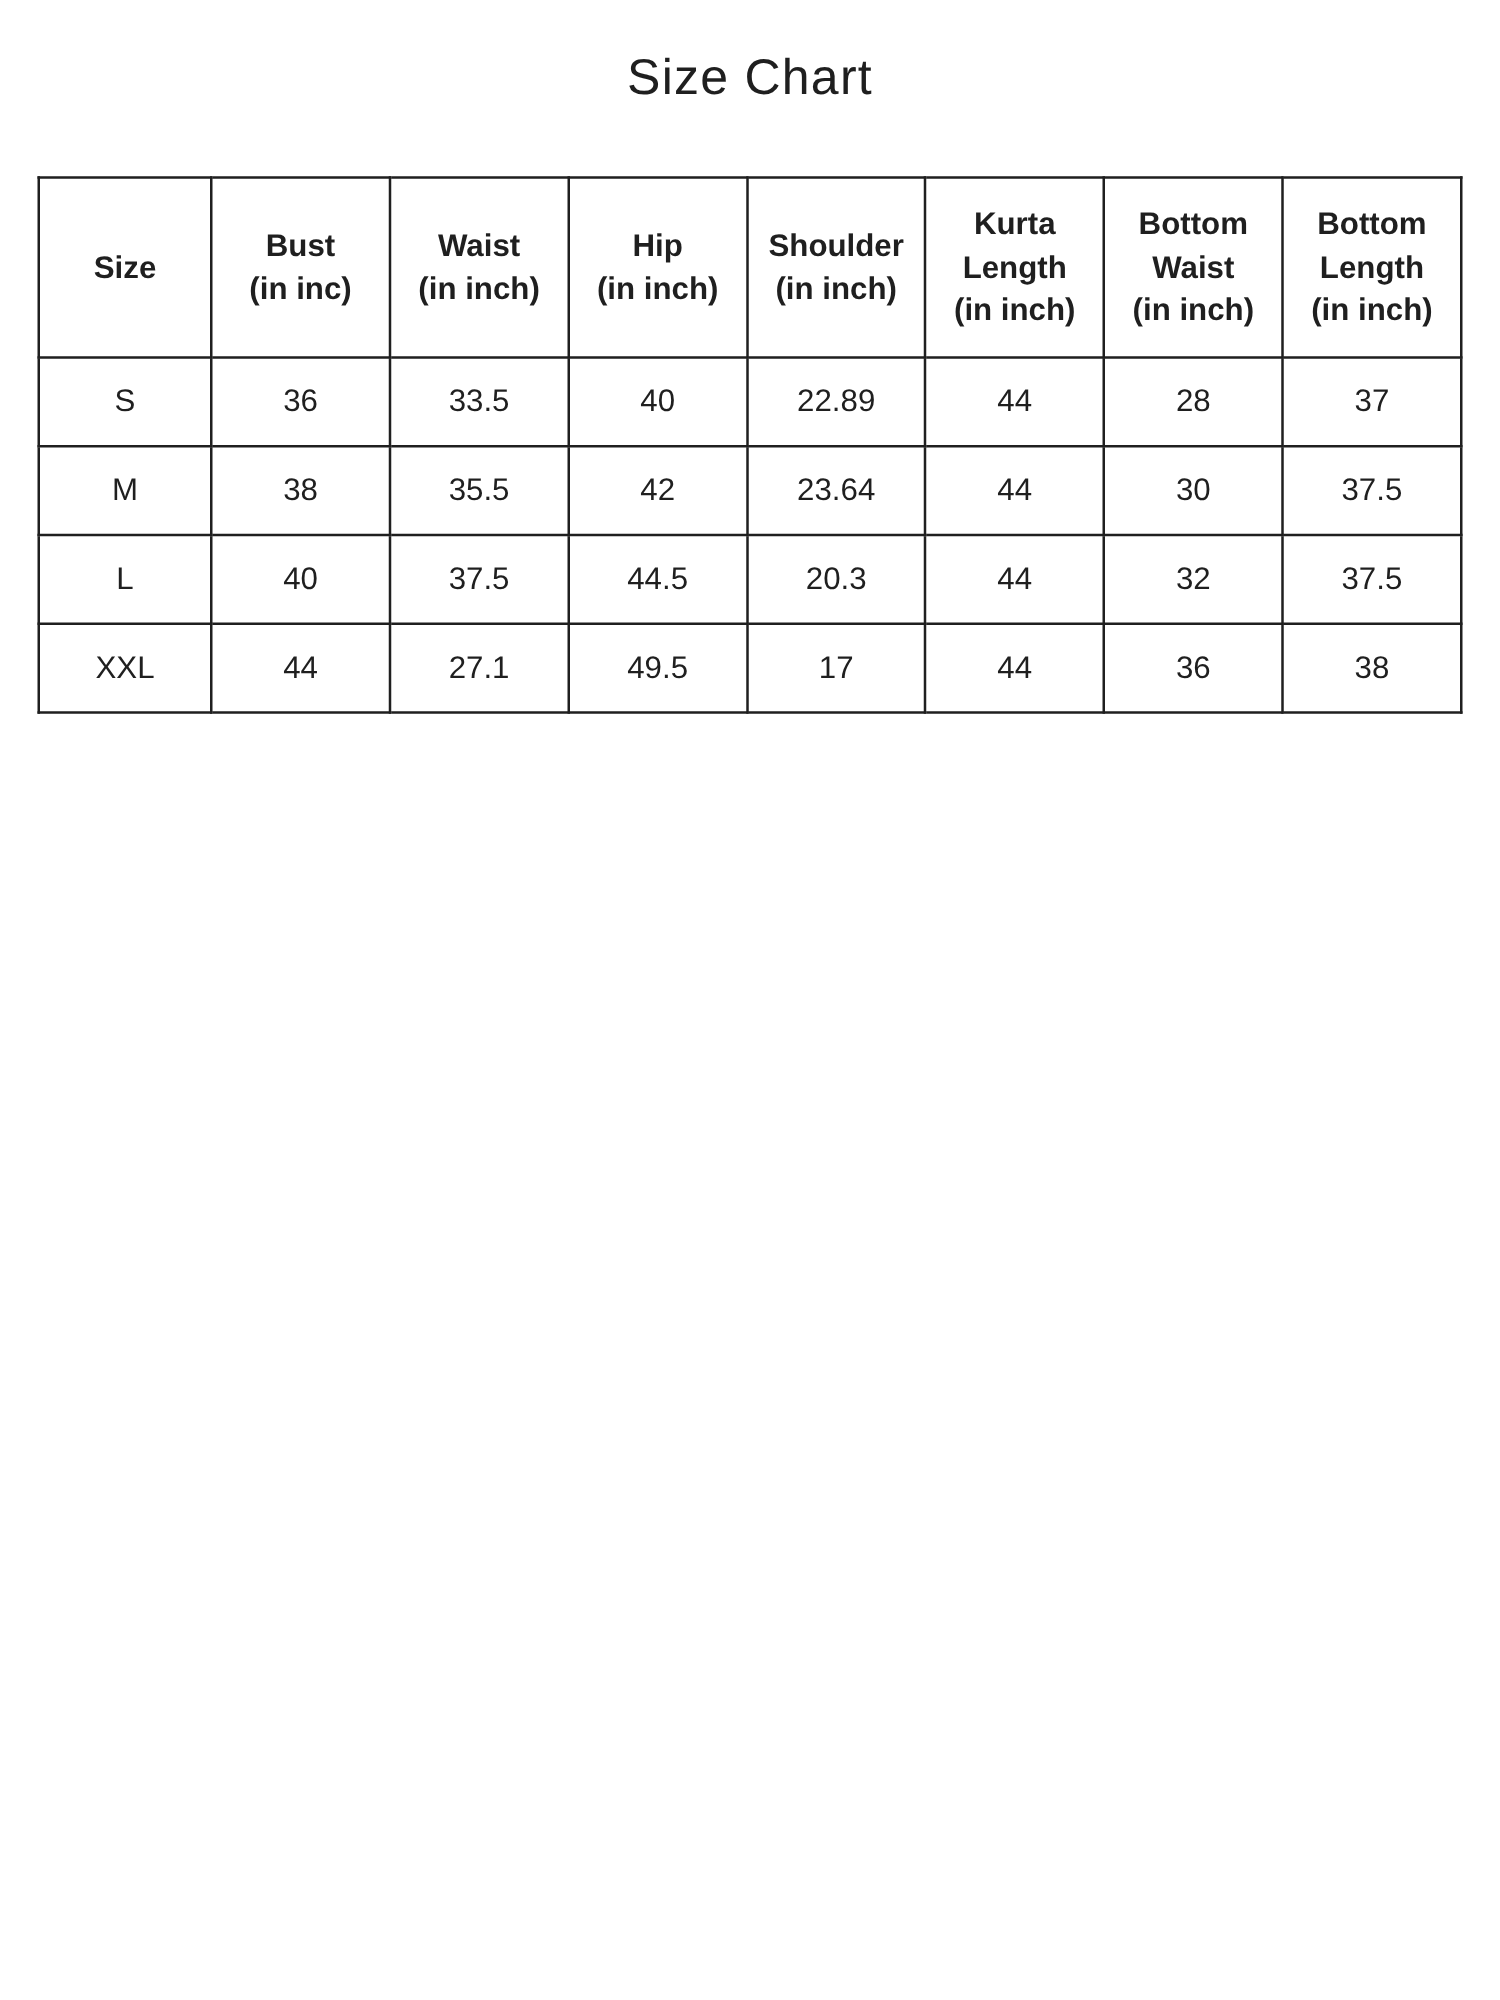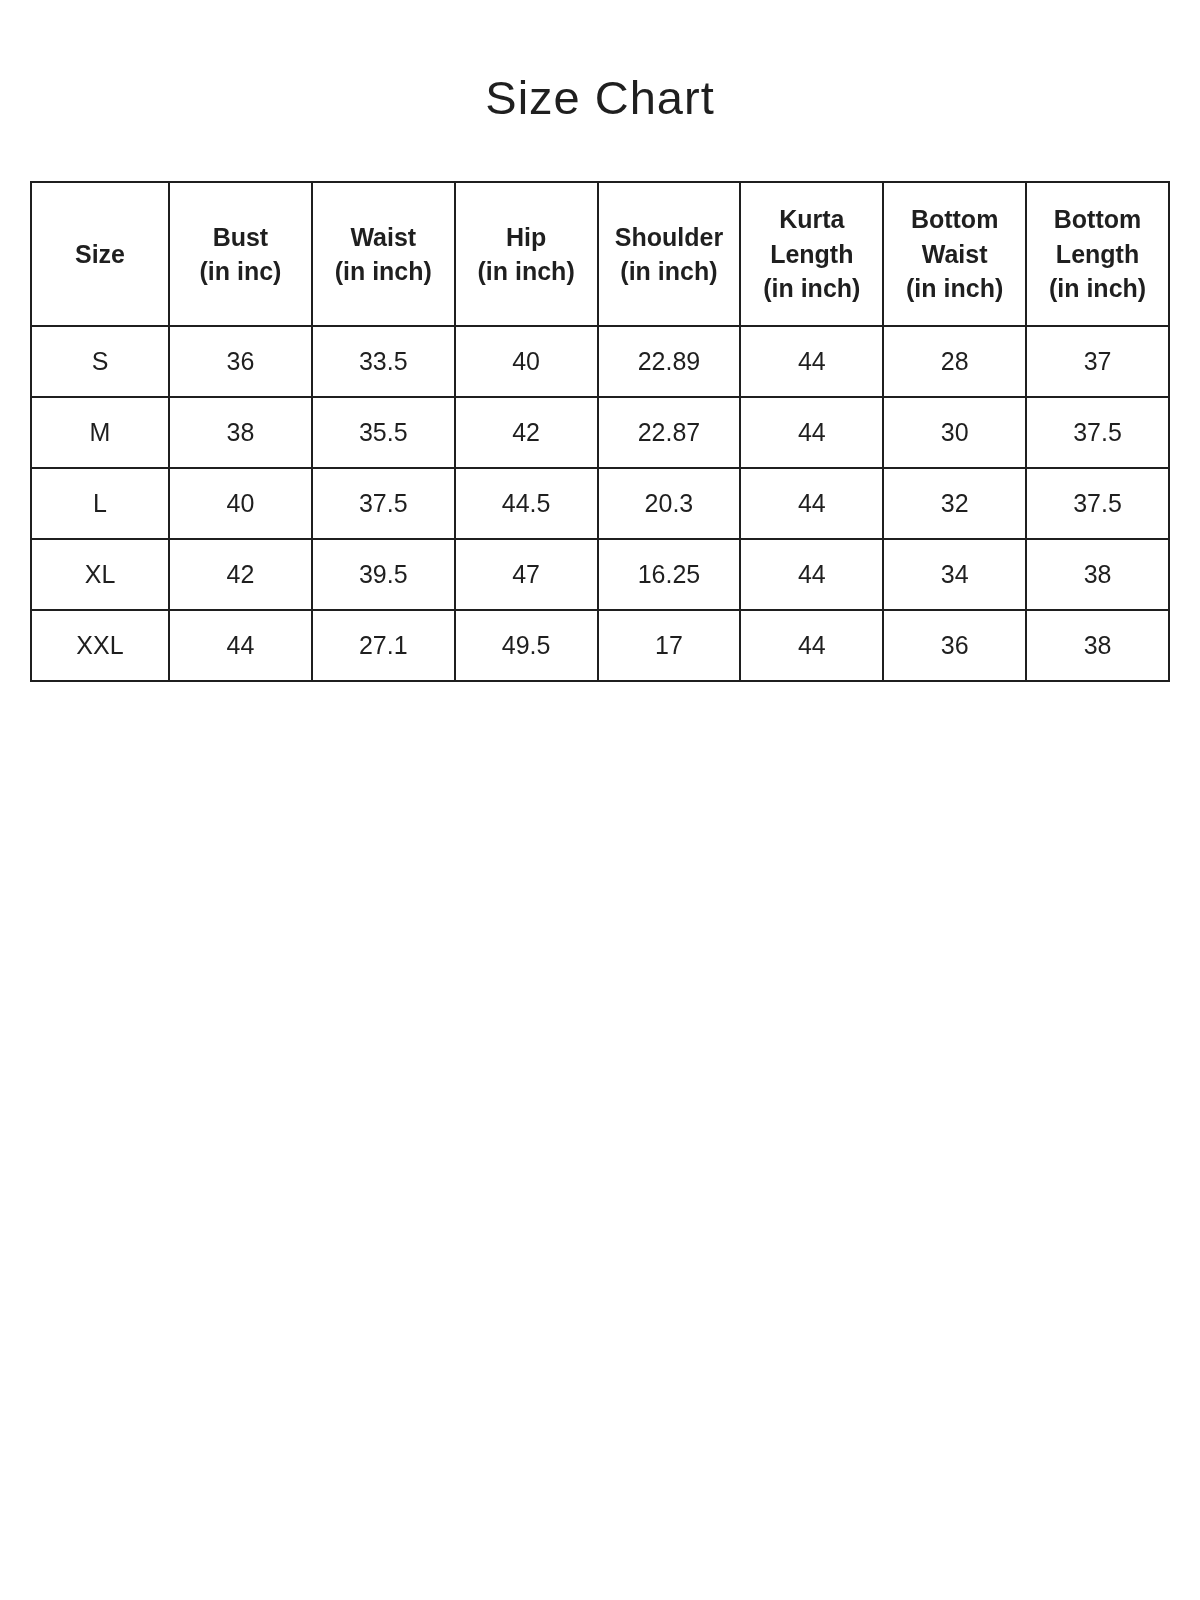--- a/index.html
+++ b/index.html
@@ -14,23 +14,23 @@
   body{
     width:1200px;
     height:1600px;
     background:var(--bg-color);
     color:var(--text-color);
     font-family:"Liberation Sans","DejaVu Sans",sans-serif;
     overflow:hidden;
   }
   .page-title{
     margin:0;
-    padding-top:70px;
+    padding-top:40px;
     text-align:center;
-    font-size:47px;
+    font-size:40px;
     font-weight:500;
     letter-spacing:1px;
     color:var(--text-color);
   }
   table.size-chart{
     border-collapse:collapse;
     table-layout:fixed;
     width:1140px;
     margin:56px 30px 0 30px;
   }
@@ -101,46 +101,36 @@
         <td>22.89</td>
         <td>44</td>
         <td>28</td>
         <td>37</td>
       </tr>
       <tr>
         <td>M</td>
         <td>38</td>
         <td>35.5</td>
         <td>42</td>
-        <td>22.87</td>
+        <td>23.64</td>
         <td>44</td>
         <td>30</td>
         <td>37.5</td>
       </tr>
       <tr>
         <td>L</td>
         <td>40</td>
         <td>37.5</td>
         <td>44.5</td>
         <td>20.3</td>
         <td>44</td>
         <td>32</td>
         <td>37.5</td>
       </tr>
       <tr>
-        <td>XL</td>
-        <td>42</td>
-        <td>39.5</td>
-        <td>47</td>
-        <td>16.25</td>
-        <td>44</td>
-        <td>34</td>
-        <td>38</td>
-      </tr>
-      <tr>
         <td>XXL</td>
         <td>44</td>
         <td>27.1</td>
         <td>49.5</td>
         <td>17</td>
         <td>44</td>
         <td>36</td>
         <td>38</td>
       </tr>
     </tbody>

